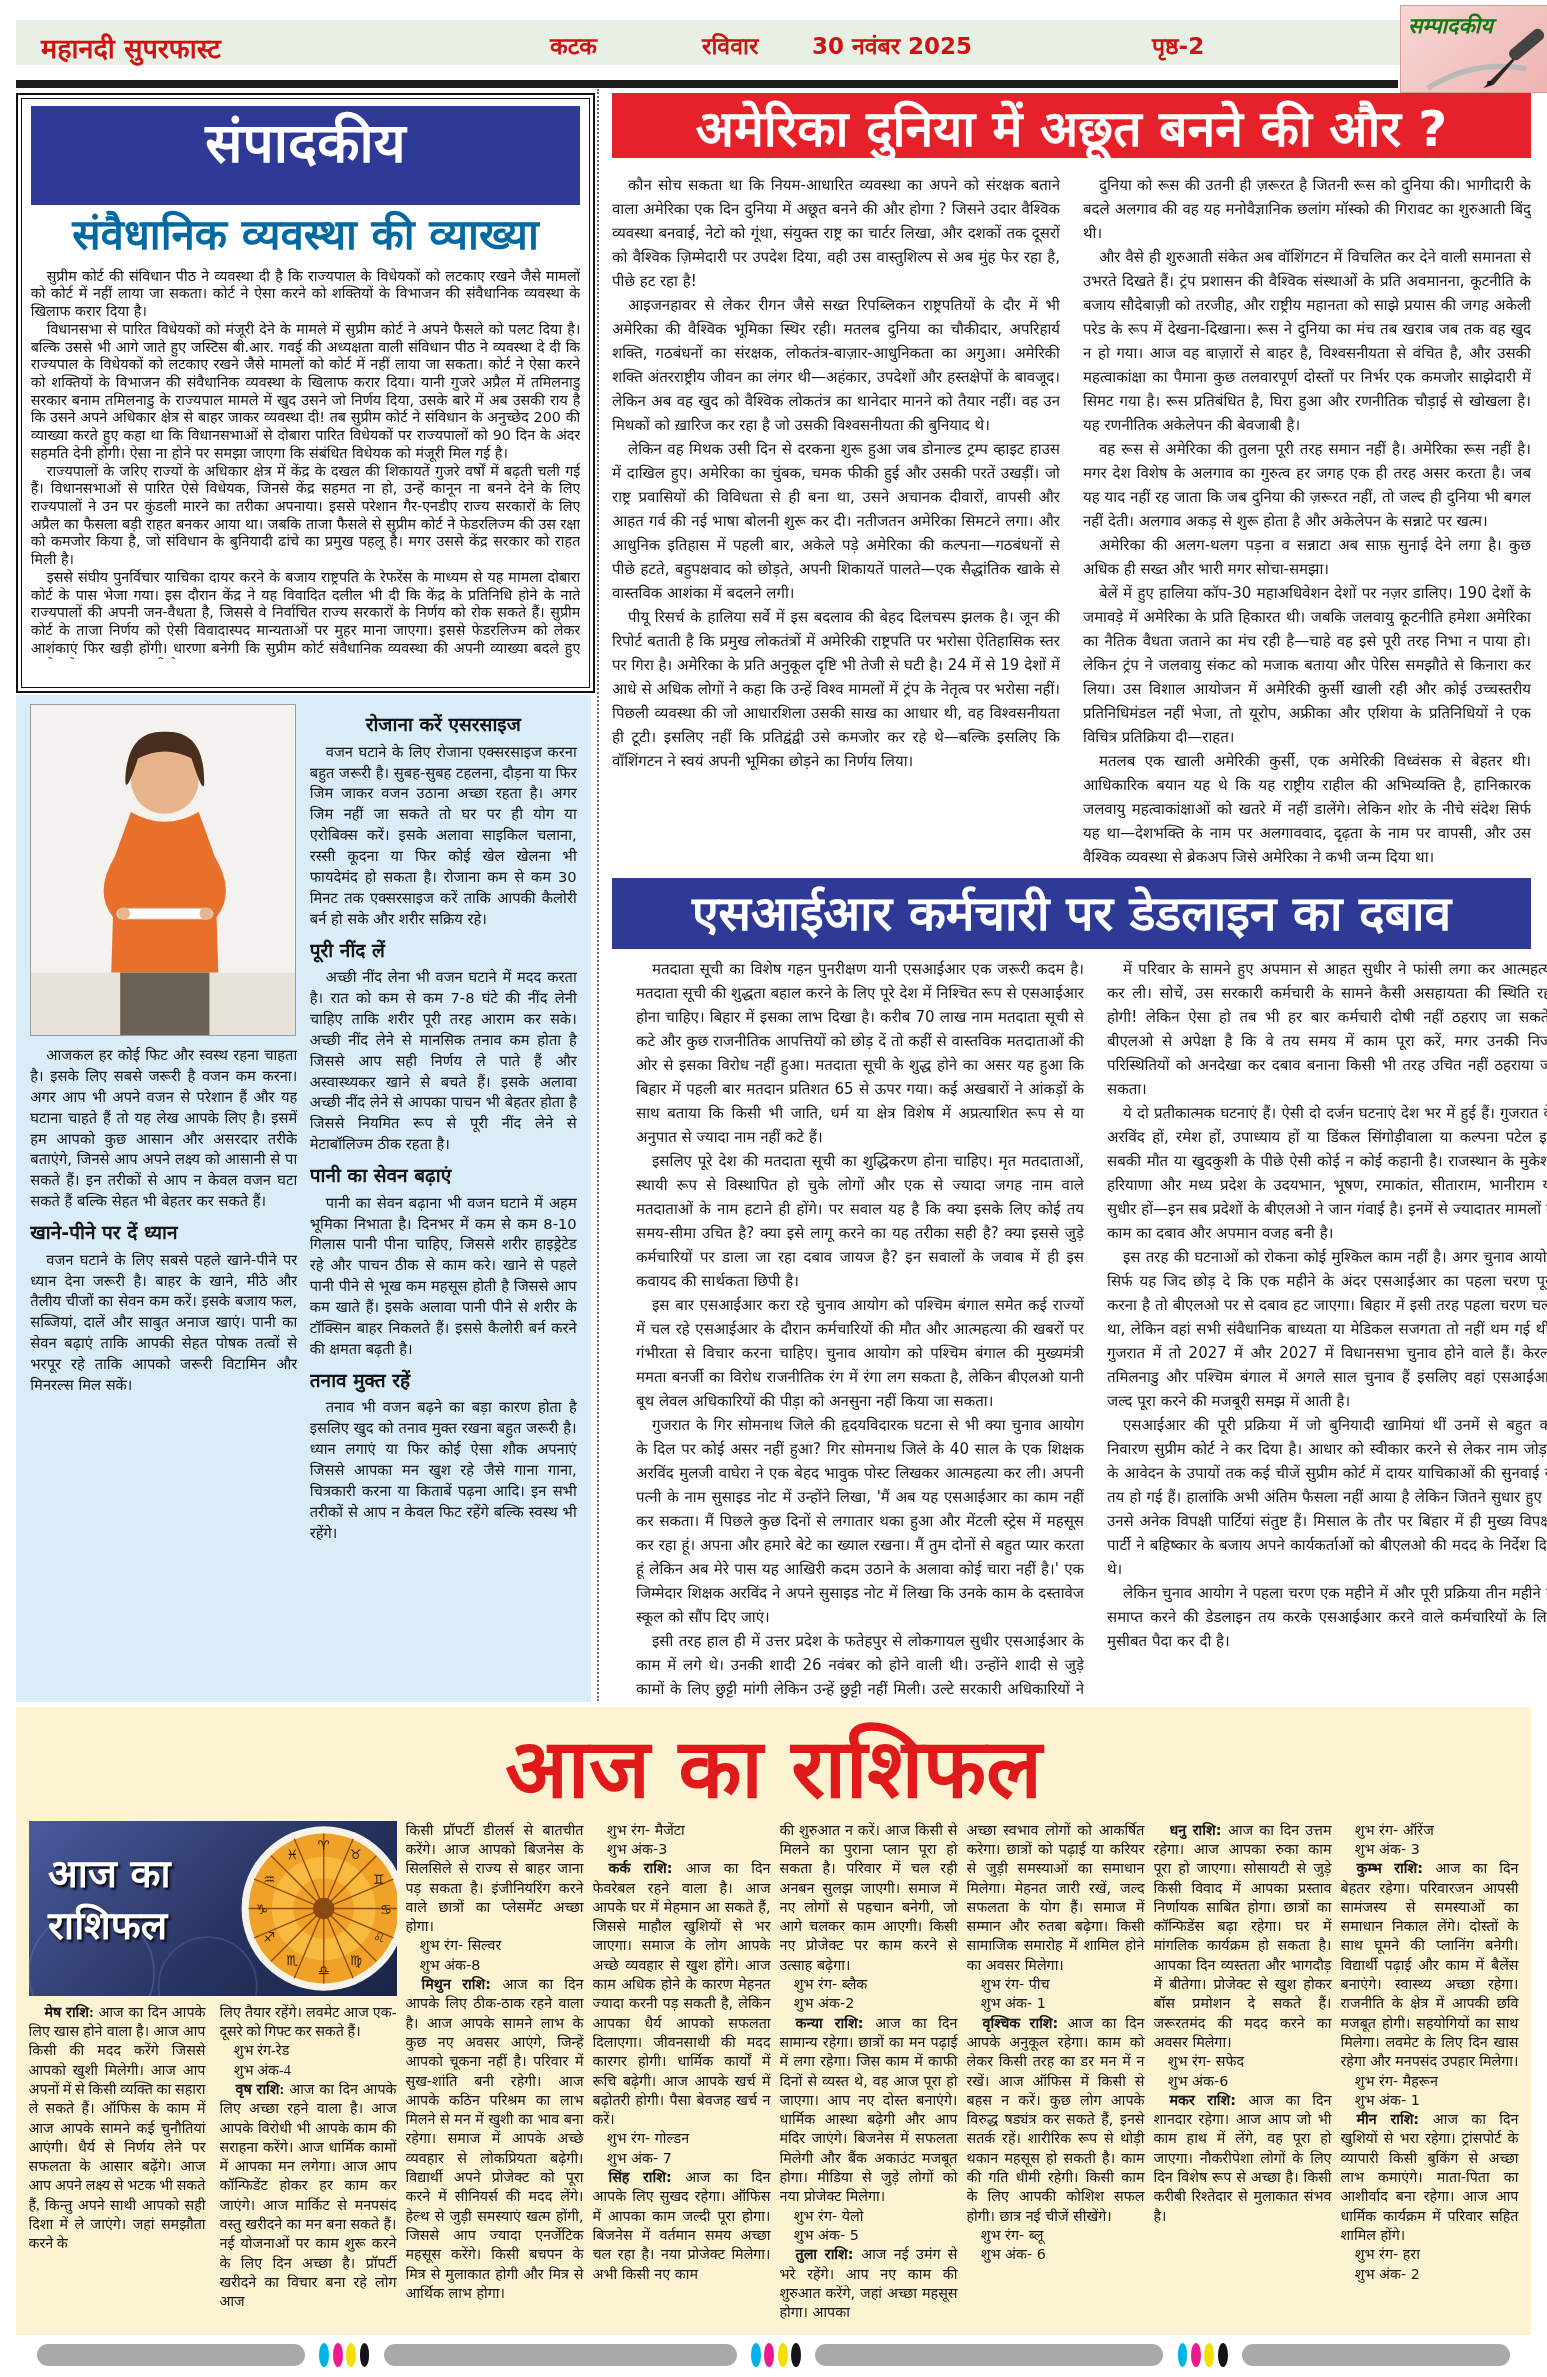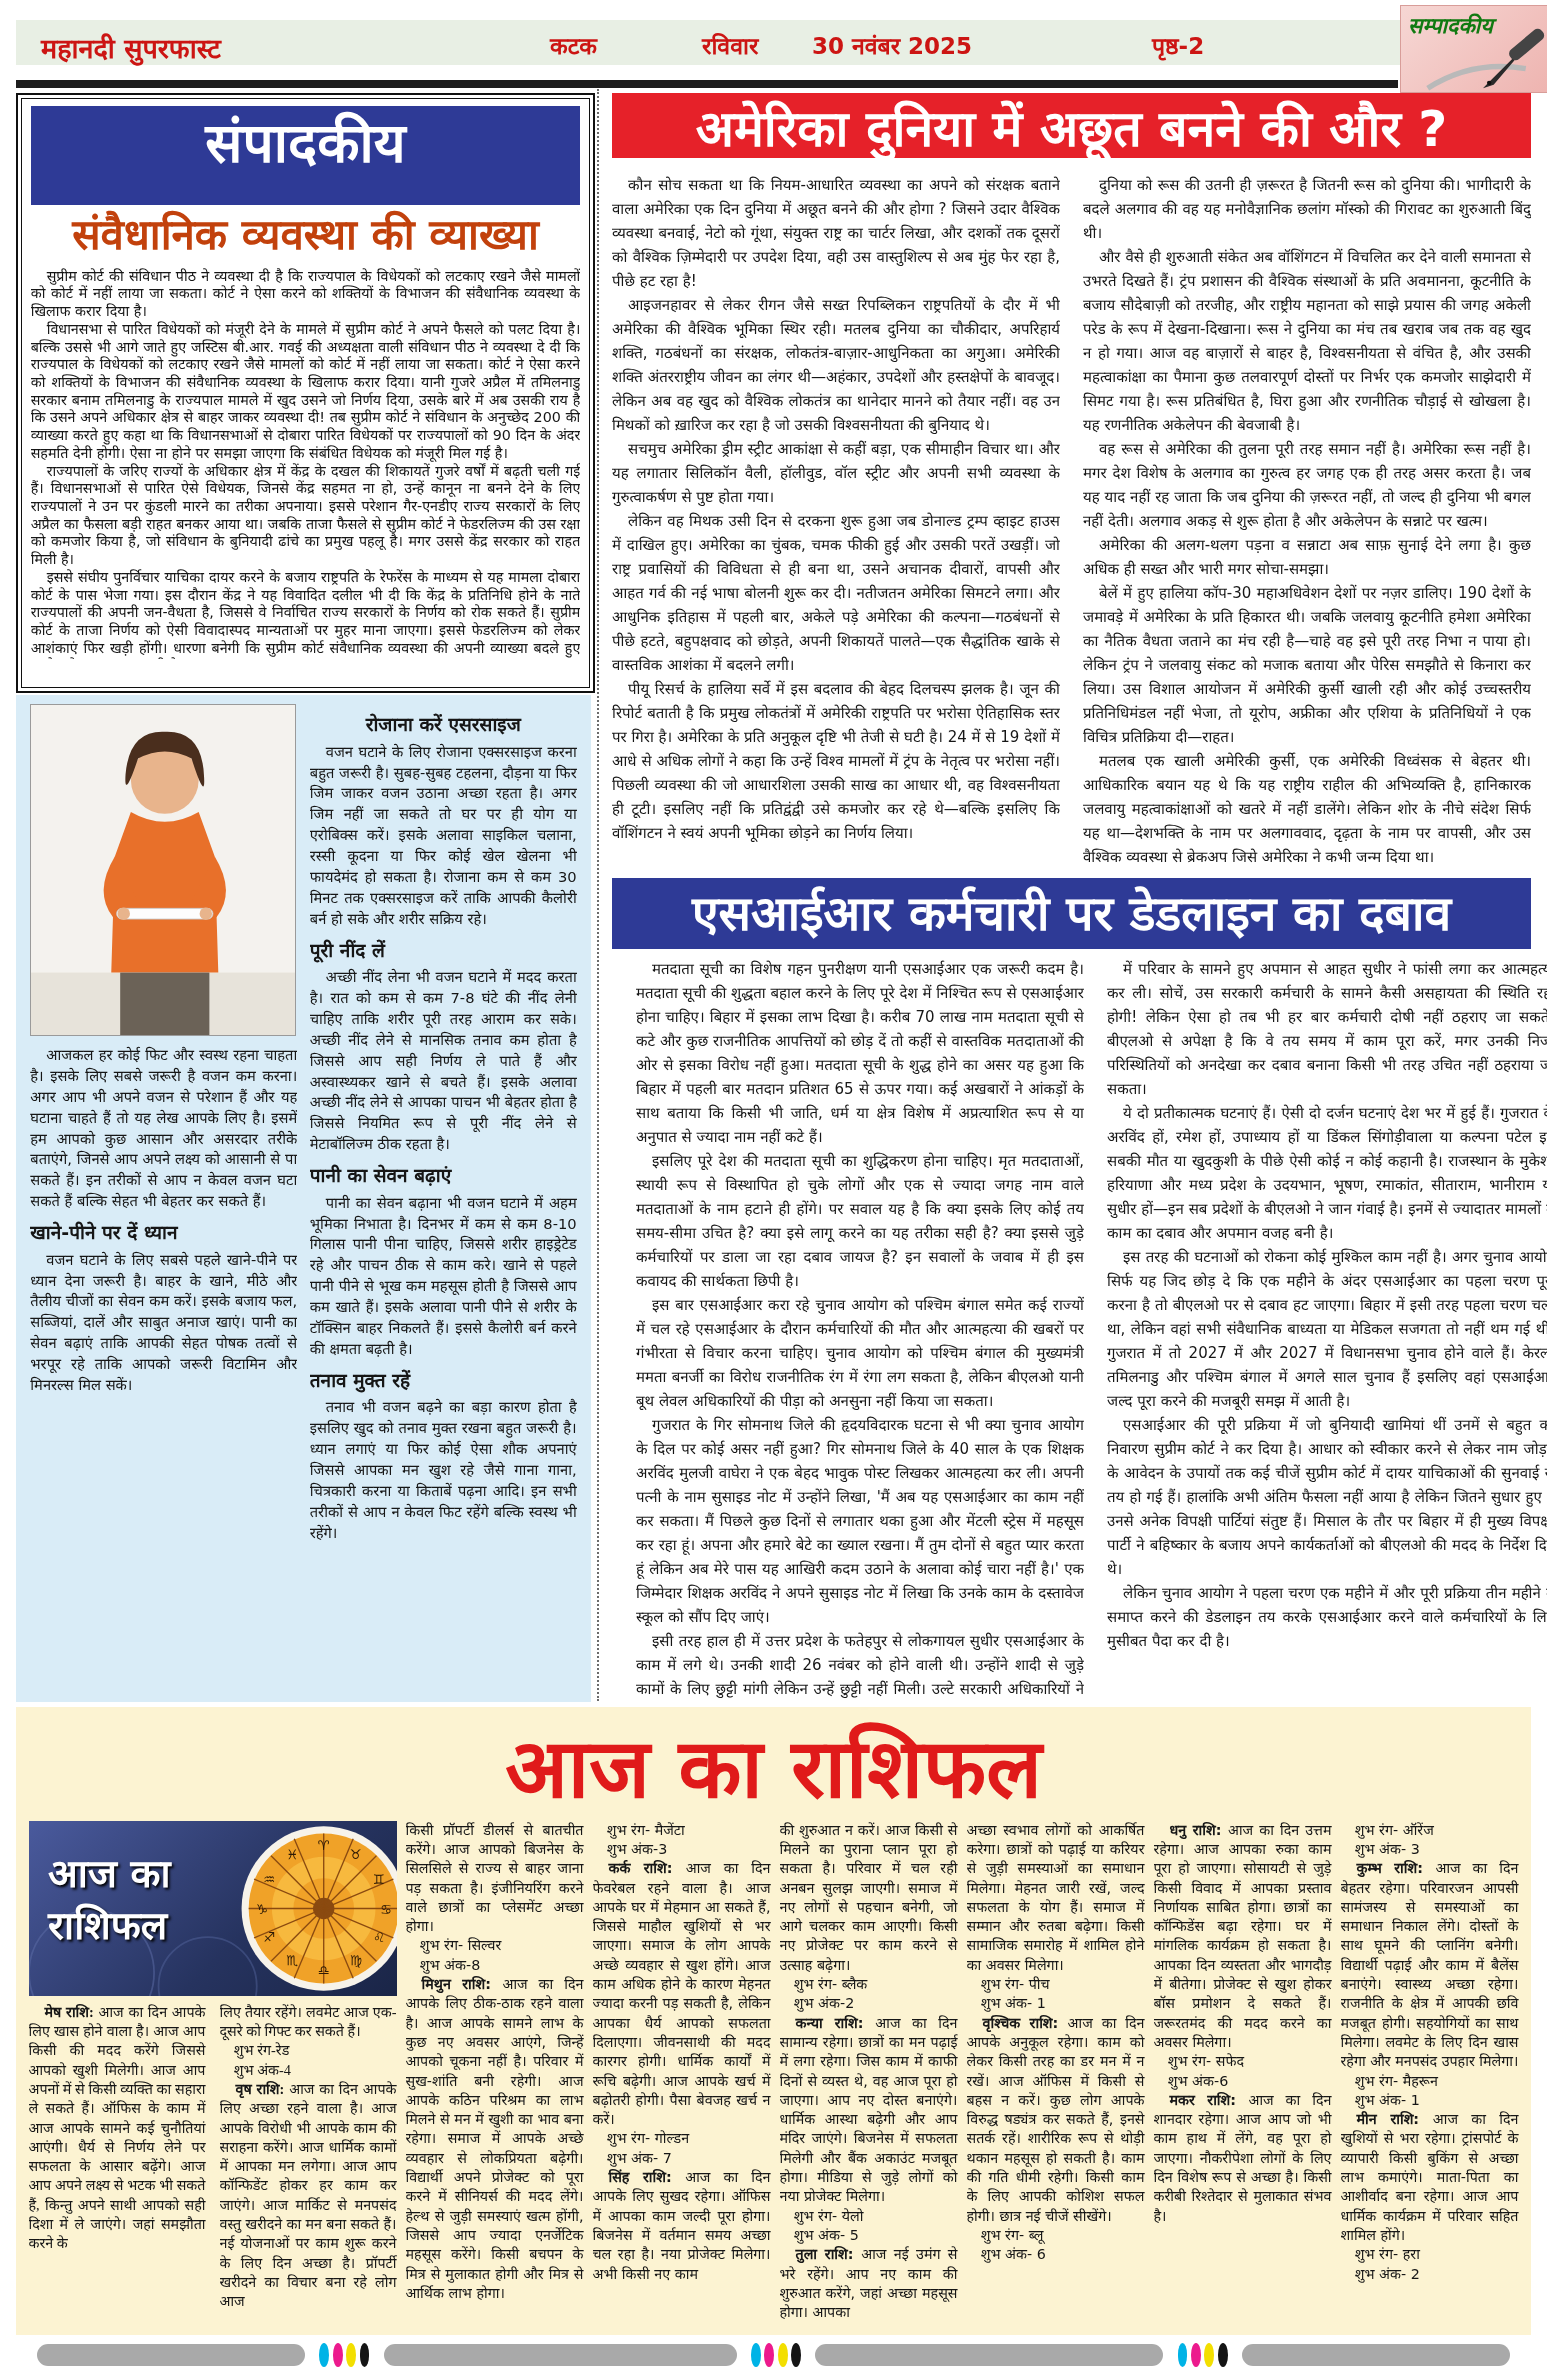--- a/index.html
+++ b/index.html
@@ -19,21 +19,21 @@
   .hd-page{left:1136px;}
   .black-rule{left:16px;top:80px;width:1382px;height:8px;background:#1d1d1d;}
   .logo-box{left:1400px;top:5.4px;width:147px;height:86px;background:linear-gradient(135deg,#f6d7d4,#eeb4b0);border:0.9px solid #d89d99;overflow:hidden;}
   .logo-text{position:absolute;left:7.1px;top:3.6px;color:#117a11;font-size:21.4px;font-weight:bold;font-style:italic;}
   
   .v-dotted{left:597px;top:89px;width:0;height:1612px;border-left:2.7px dotted #6b6b6b;}
   
   .edit-box{left:16px;top:93px;width:575px;height:596px;border:2.7px solid #101010;background:#fff;}
   .edit-inner{position:absolute;left:2.7px;top:2.7px;right:2.7px;bottom:2.7px;border:0.9px solid #101010;padding:7.1px 9px;box-sizing:border-box;overflow:hidden;}
   .edit-banner{background:#2e3a96;color:#fff;text-align:center;font-weight:bold;font-size:55px;line-height:1.35;height:99px;overflow:hidden;}
-  .edit-headline{text-align:center;font-weight:bold;font-size:42px;line-height:1.2;margin:5.4px 0 7.1px;color:#c2410c;}
+  .edit-headline{text-align:center;font-weight:bold;font-size:42px;line-height:1.2;margin:5.4px 0 7.1px;color:#0369a1;}
   .edit-body{font-size:14.3px;line-height:1.24;text-align:justify;overflow:hidden;height:391px;}
   
   .para{margin:0;}
   .ind{text-indent:16px;}
   .meta{padding-left:14.3px;}
   .sub{font-weight:bold;font-size:19px;margin:7.1px 0 3.6px;}
   .subc{text-align:center;}
   
   .red-banner{left:612px;top:93px;width:919px;height:65px;background:#e62129;color:#fff;text-align:center;font-weight:bold;font-size:50px;line-height:73px;overflow:hidden;}
   .america-cols{left:612px;top:173px;width:919px;height:698px;display:flex;gap:23px;}
@@ -98,21 +98,20 @@
         <p class="para ind">इससे संघीय पुनर्विचार याचिका दायर करने के बजाय राष्ट्रपति के रेफरेंस के माध्यम से यह मामला दोबारा कोर्ट के पास भेजा गया। इस दौरान केंद्र ने यह विवादित दलील भी दी कि केंद्र के प्रतिनिधि होने के नाते राज्यपालों की अपनी जन-वैधता है, जिससे वे निर्वाचित राज्य सरकारों के निर्णय को रोक सकते हैं। सुप्रीम कोर्ट के ताजा निर्णय को ऐसी विवादास्पद मान्यताओं पर मुहर माना जाएगा। इससे फेडरलिज्म को लेकर आशंकाएं फिर खड़ी होंगी। धारणा बनेगी कि सुप्रीम कोर्ट संवैधानिक व्यवस्था की अपनी व्याख्या बदले हुए माहौल के अनुरूप कर रही है।</p>
       </div>
   </div>
 </div>
 
 <div class="abs red-banner">अमेरिका दुनिया में अछूत बनने की और ?</div>
 <div class="abs america-cols">
   <div class="acol">
       <p class="para ind">कौन सोच सकता था कि नियम-आधारित व्यवस्था का अपने को संरक्षक बताने वाला अमेरिका एक दिन दुनिया में अछूत बनने की और होगा ?  जिसने उदार वैश्विक व्यवस्था बनवाई, नेटो को गूंथा, संयुक्त राष्ट्र का चार्टर लिखा, और दशकों तक दूसरों को वैश्विक ज़िम्मेदारी पर उपदेश दिया, वही उस वास्तुशिल्प से अब मुंह फेर रहा है, पीछे हट रहा है!</p>
       <p class="para ind">आइजनहावर से लेकर रीगन जैसे सख्त रिपब्लिकन राष्ट्रपतियों के दौर में भी अमेरिका की वैश्विक भूमिका स्थिर रही। मतलब दुनिया का चौकीदार, अपरिहार्य शक्ति, गठबंधनों का संरक्षक, लोकतंत्र-बाज़ार-आधुनिकता का अगुआ। अमेरिकी शक्ति अंतरराष्ट्रीय जीवन का लंगर थी—अहंकार, उपदेशों और हस्तक्षेपों के बावजूद। लेकिन अब वह खुद को वैश्विक लोकतंत्र का थानेदार मानने को तैयार नहीं। वह उन मिथकों को ख़ारिज कर रहा है जो उसकी विश्वसनीयता की बुनियाद थे।</p>
-      <p class="para ind">सचमुच अमेरिका ड्रीम स्ट्रीट आकांक्षा से कहीं बड़ा, एक सीमाहीन विचार था। और यह लगातार सिलिकॉन वैली, हॉलीवुड, वॉल स्ट्रीट और अपनी सभी व्यवस्था के गुरुत्वाकर्षण से पुष्ट होता गया।</p>
       <p class="para ind">लेकिन वह मिथक उसी दिन से दरकना शुरू हुआ जब डोनाल्ड ट्रम्प व्हाइट हाउस में दाखिल हुए। अमेरिका का चुंबक, चमक फीकी हुई और उसकी परतें उखड़ीं। जो राष्ट्र प्रवासियों की विविधता से ही बना था, उसने अचानक दीवारों, वापसी और आहत गर्व की नई भाषा बोलनी शुरू कर दी। नतीजतन अमेरिका सिमटने लगा। और आधुनिक इतिहास में पहली बार, अकेले पड़े अमेरिका की कल्पना—गठबंधनों से पीछे हटते, बहुपक्षवाद को छोड़ते, अपनी शिकायतें पालते—एक सैद्धांतिक खाके से वास्तविक आशंका में बदलने लगी।</p>
       <p class="para ind">पीयू रिसर्च के हालिया सर्वे में इस बदलाव की बेहद दिलचस्प झलक है। जून की रिपोर्ट बताती है कि प्रमुख लोकतंत्रों में अमेरिकी राष्ट्रपति पर भरोसा ऐतिहासिक स्तर पर गिरा है। अमेरिका के प्रति अनुकूल दृष्टि भी तेजी से घटी है। 24 में से 19 देशों में आधे से अधिक लोगों ने कहा कि उन्हें विश्व मामलों में ट्रंप के नेतृत्व पर भरोसा नहीं। पिछली व्यवस्था की जो आधारशिला उसकी साख का आधार थी, वह विश्वसनीयता ही टूटी। इसलिए नहीं कि प्रतिद्वंद्वी उसे कमजोर कर रहे थे—बल्कि इसलिए कि वॉशिंगटन ने स्वयं अपनी भूमिका छोड़ने का निर्णय लिया।</p>
     </div>
   <div class="acol">
       <p class="para ind">दुनिया को रूस की उतनी ही ज़रूरत है जितनी रूस को दुनिया की। भागीदारी के बदले अलगाव की वह यह मनोवैज्ञानिक छलांग मॉस्को की गिरावट का शुरुआती बिंदु थी।</p>
       <p class="para ind">और वैसे ही शुरुआती संकेत अब वॉशिंगटन में विचलित कर देने वाली समानता से उभरते दिखते हैं। ट्रंप प्रशासन की वैश्विक संस्थाओं के प्रति अवमानना, कूटनीति के बजाय सौदेबाज़ी को तरजीह, और राष्ट्रीय महानता को साझे प्रयास की जगह अकेली परेड के रूप में देखना-दिखाना। रूस ने दुनिया का मंच तब खराब जब तक वह खुद न हो गया। आज वह बाज़ारों से बाहर है, विश्वसनीयता से वंचित है, और उसकी महत्वाकांक्षा का पैमाना कुछ तलवारपूर्ण दोस्तों पर निर्भर एक कमजोर साझेदारी में सिमट गया है। रूस प्रतिबंधित है, घिरा हुआ और रणनीतिक चौड़ाई से खोखला है। यह रणनीतिक अकेलेपन की बेवजाबी है।</p>
       <p class="para ind">वह रूस से अमेरिका की तुलना पूरी तरह समान नहीं है। अमेरिका रूस नहीं है। मगर देश विशेष के अलगाव का गुरुत्व हर जगह एक ही तरह असर करता है। जब यह याद नहीं रह जाता कि जब दुनिया की ज़रूरत नहीं, तो जल्द ही दुनिया भी बगल नहीं देती। अलगाव अकड़ से शुरू होता है और अकेलेपन के सन्नाटे पर खत्म।</p>
       <p class="para ind">अमेरिका की अलग-थलग पड़ना व सन्नाटा अब  साफ़ सुनाई देने लगा है। कुछ अधिक ही सख्त और भारी मगर सोचा-समझा।</p>
       <p class="para ind">बेलें में हुए हालिया कॉप-30 महाअधिवेशन देशों  पर नज़र डालिए। 190 देशों के जमावड़े में अमेरिका के प्रति हिकारत थी। जबकि जलवायु कूटनीति हमेशा अमेरिका का नैतिक वैधता जताने का मंच रही है—चाहे वह इसे पूरी तरह निभा न पाया हो। लेकिन ट्रंप ने जलवायु संकट को मजाक बताया और पेरिस समझौते से किनारा कर लिया। उस विशाल आयोजन में अमेरिकी कुर्सी खाली रही और कोई उच्चस्तरीय प्रतिनिधिमंडल नहीं भेजा, तो यूरोप, अफ्रीका और एशिया के प्रतिनिधियों ने एक विचित्र प्रतिक्रिया दी—राहत।</p>
       <p class="para ind">मतलब एक खाली अमेरिकी कुर्सी, एक अमेरिकी विध्वंसक से बेहतर थी। आधिकारिक बयान यह थे कि यह राष्ट्रीय राहील की अभिव्यक्ति है, हानिकारक जलवायु महत्वाकांक्षाओं को खतरे में नहीं डालेंगे। लेकिन शोर के नीचे संदेश सिर्फ यह था—देशभक्ति के नाम पर अलगाववाद, दृढ़ता के नाम पर वापसी, और उस वैश्विक व्यवस्था से ब्रेकअप जिसे अमेरिका ने कभी जन्म दिया था।</p>

